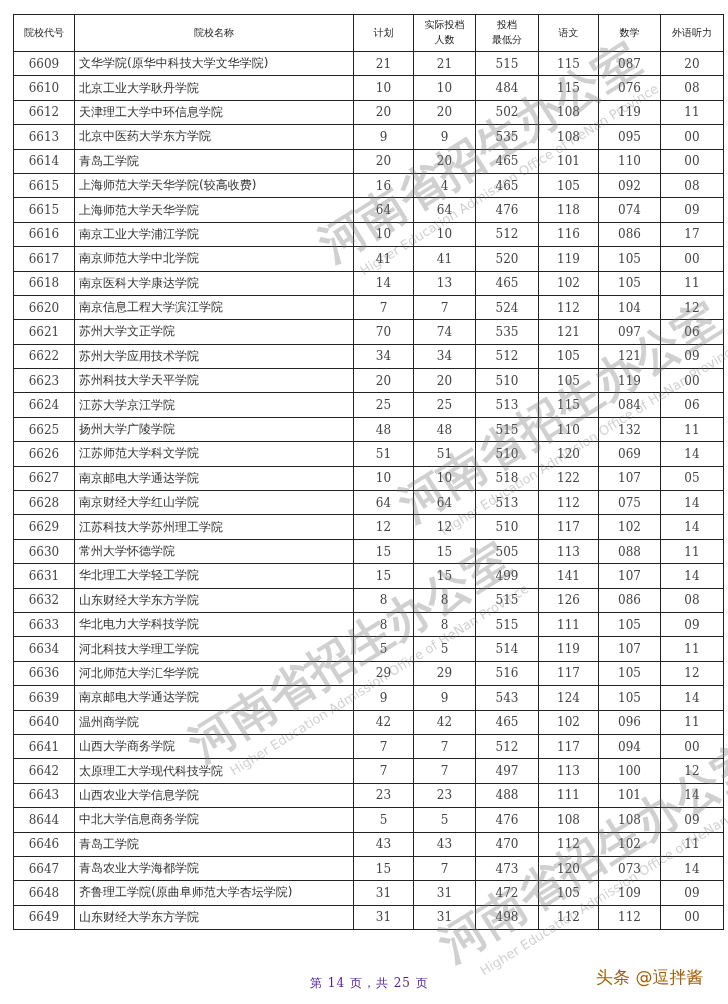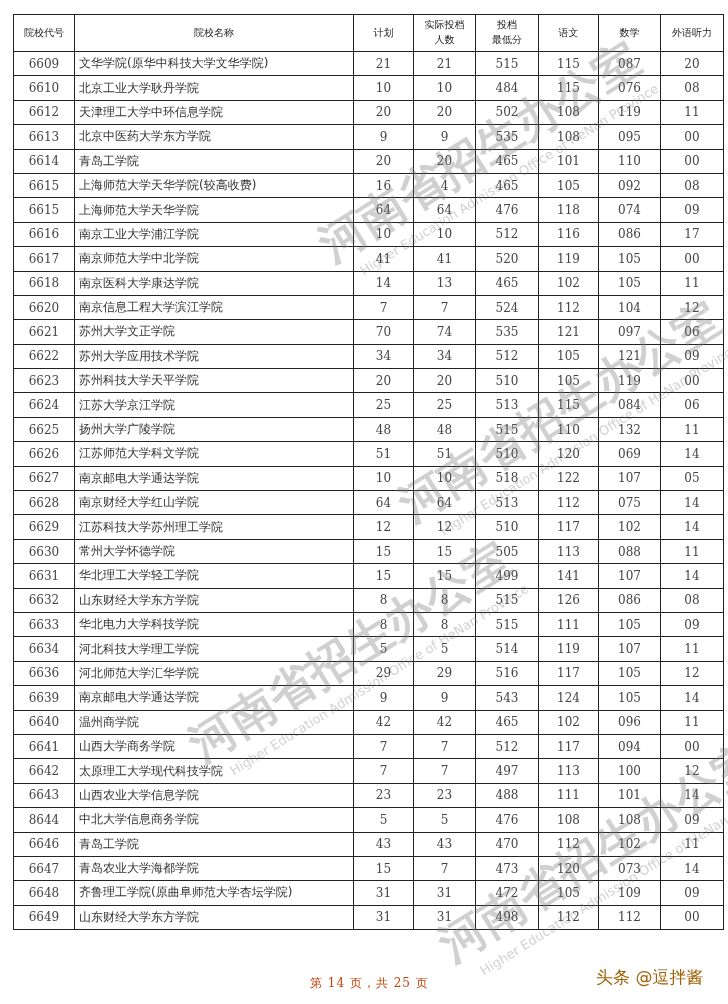--- a/index.html
+++ b/index.html
@@ -7,21 +7,21 @@
          font-family:"DejaVu Serif","Liberation Serif",serif; color:#333; }
   table.admit { position:absolute; left:13px; top:14px; border-collapse:collapse;
                 table-layout:fixed; width:710px; }
   table.admit th, table.admit td { border:1.5px solid #222; text-align:center;
                 padding:0; overflow:hidden; white-space:nowrap; }
   table.admit th { height:36px; font-weight:normal; font-size:10px; line-height:15px;
                    font-family:Liberation Mono, monospace; color:#222; }
   table.admit td { height:23.4px; font-size:12px; color:#444; }
   table.admit td.name { text-align:left; padding-left:4px;
                         font-family:"DejaVu Sans","Liberation Sans",sans-serif; font-size:12px; color:#333; }
-  .footer { position:absolute; top:975px; left:310px; font-size:12px; color:#c2410c;
+  .footer { position:absolute; top:975px; left:310px; font-size:12px; color:#4c1d95;
             letter-spacing:1px; }
   .brand { position:absolute; top:966px; left:596px; font-size:17px; color:#a16207;
            font-family:"DejaVu Sans","Liberation Sans",sans-serif; }
   .wm { position:absolute; color:rgba(120,120,120,0.35); font-size:46px; font-weight:bold;
         transform:rotate(-32deg); white-space:nowrap; pointer-events:none;
         font-family:"DejaVu Sans","Liberation Sans",sans-serif; }
   .wm small { display:block; font-size:13px; font-weight:normal; margin-left:20px; }
 </style>
 </head>
 <body>

